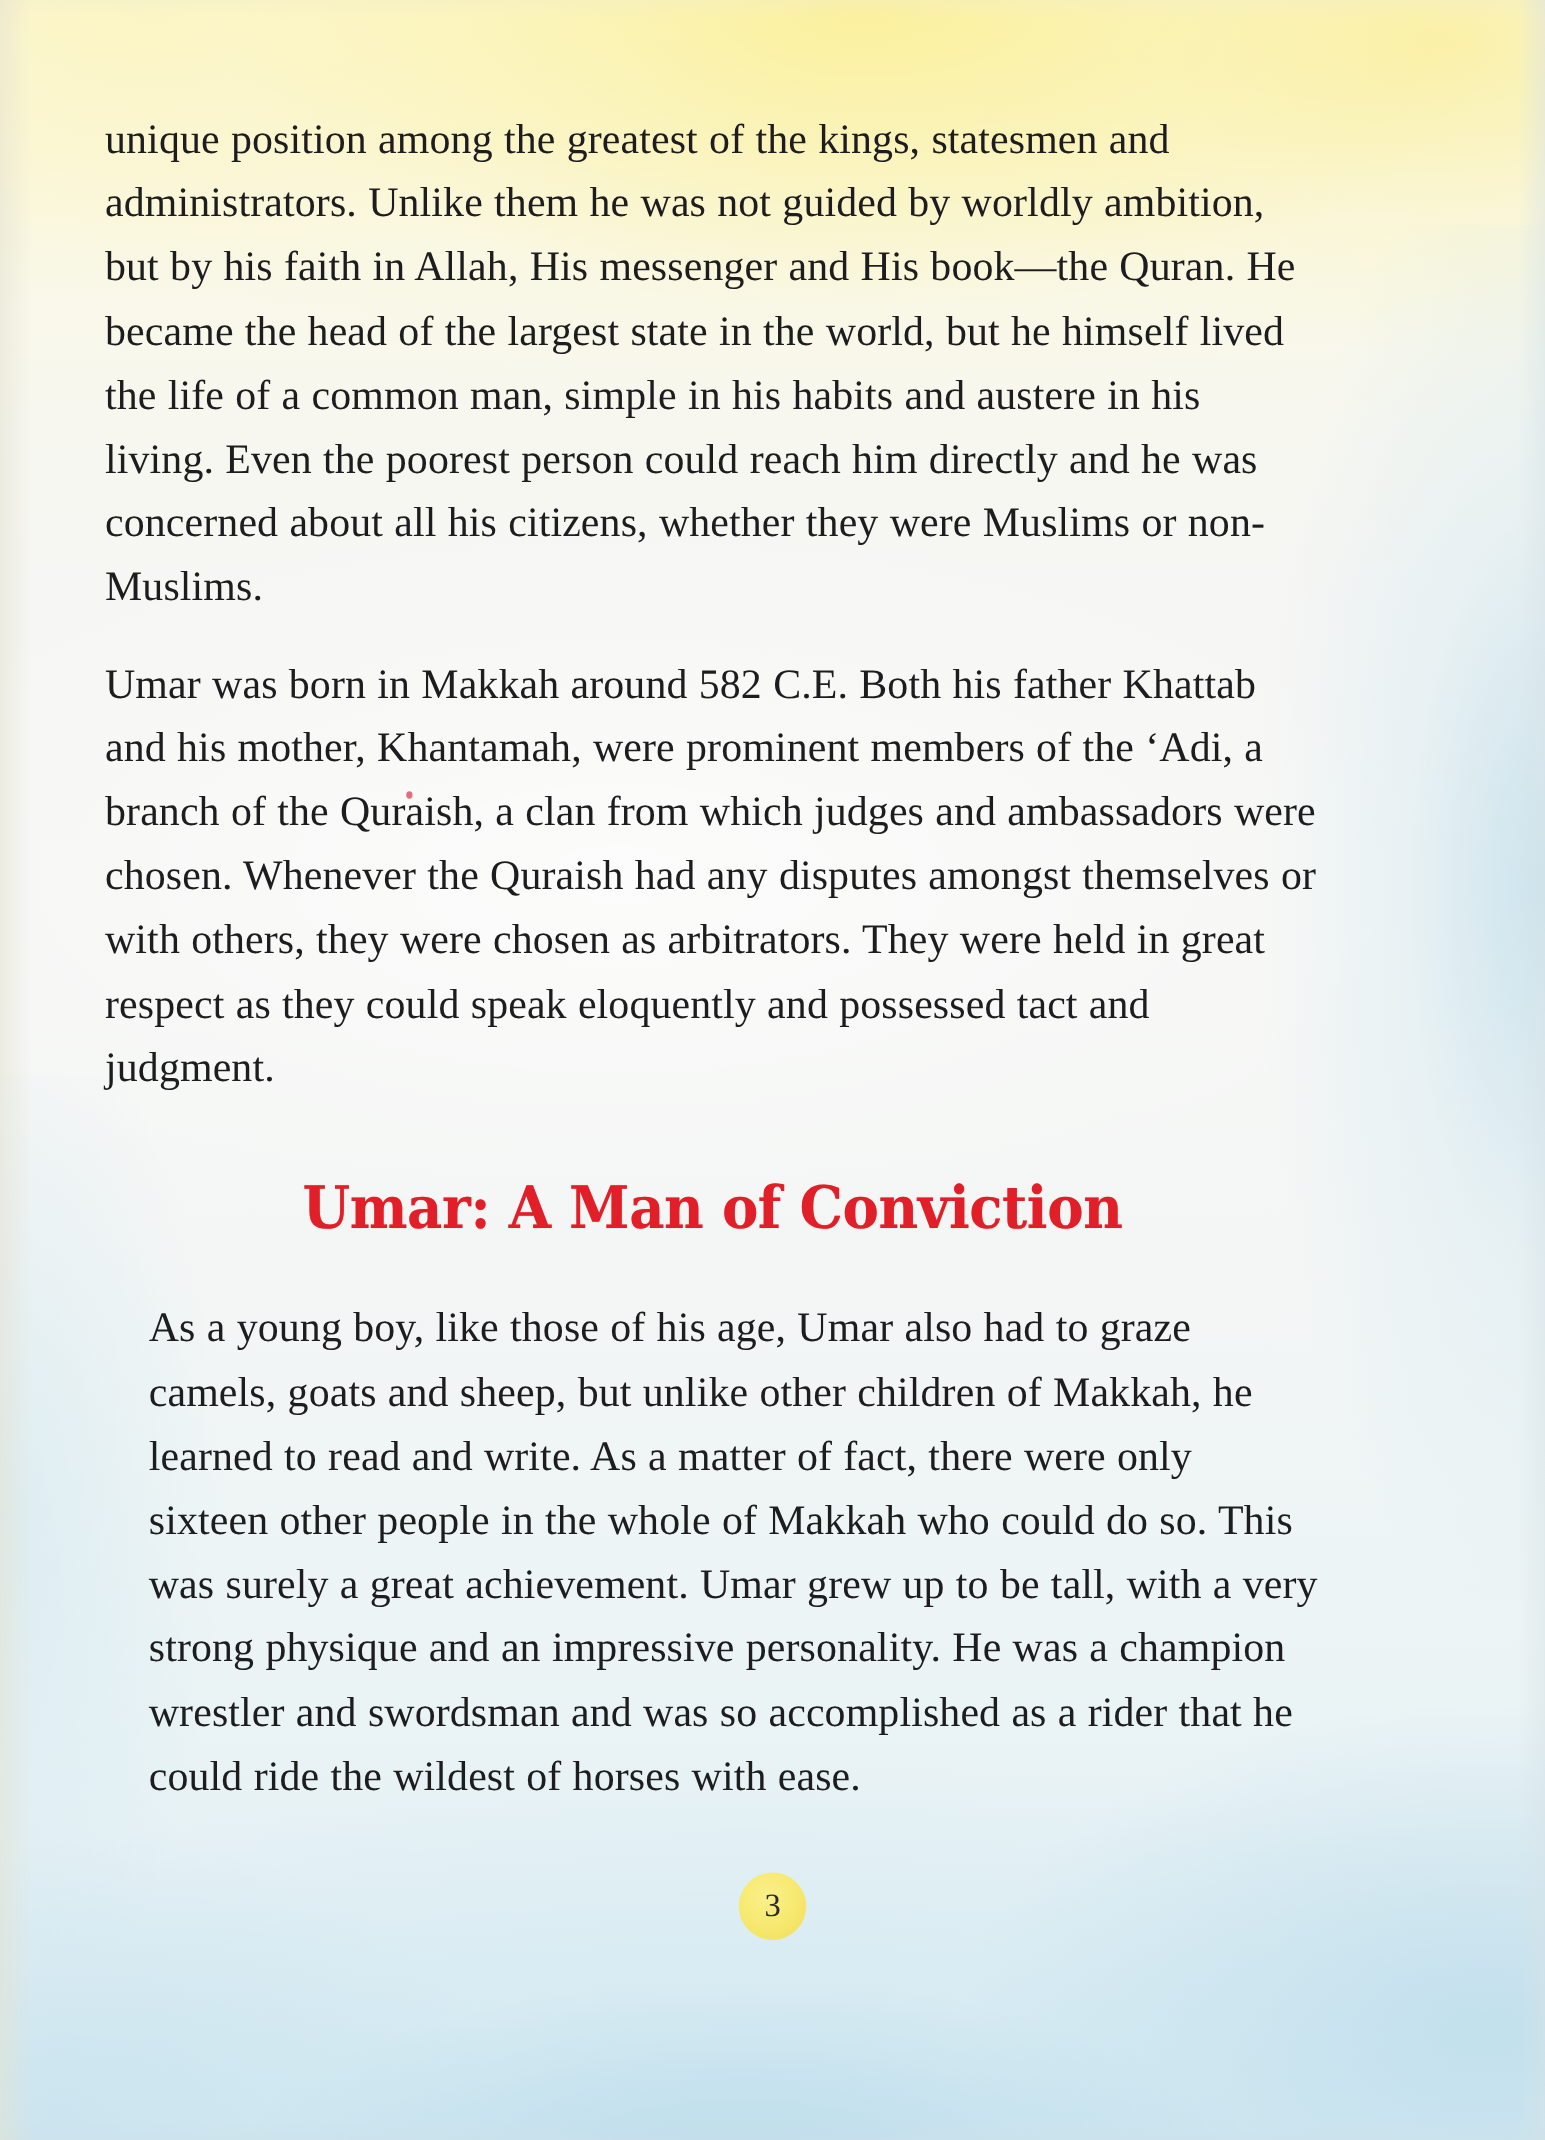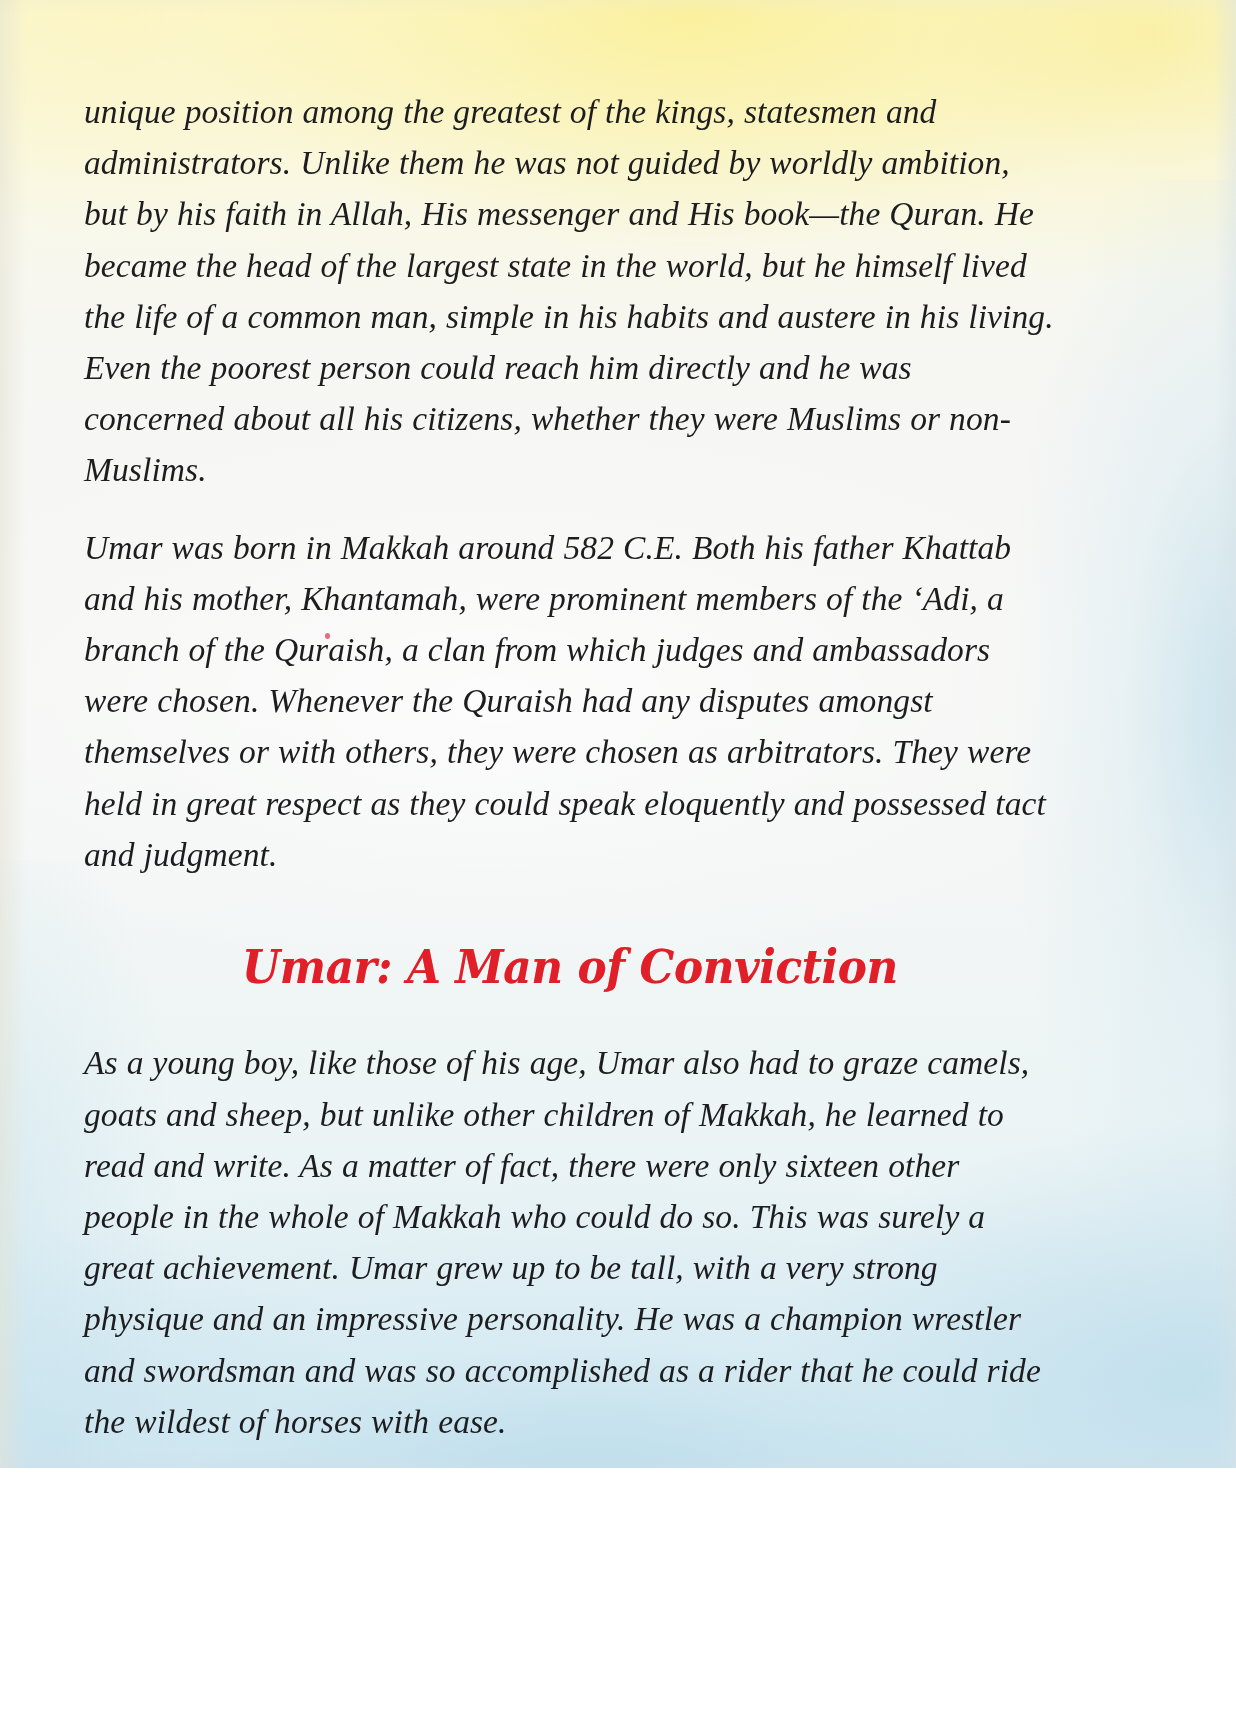--- a/index.html
+++ b/index.html
@@ -5,25 +5,24 @@
 <style>
   html, body {
     margin: 0;
     padding: 0;
     background: #ffffff;
   }
 
   #page {
     position: relative;
     width: 1236px;
-    height: 1468px;
+    height: 1712px;
     overflow: hidden;
     background-color: #bef264;
     font-family: "Liberation Serif", "DejaVu Serif", serif;
-    font-style: italic;
   }
 
   
   .wash {
     position: absolute;
     pointer-events: none;
   }
 
   #wash-base {
     left: 0; top: 0; right: 0; bottom: 0;
@@ -100,21 +99,21 @@
     color: #1d1d1f;
     letter-spacing: 0.1px;
     text-align: left;
     word-spacing: 0.5px;
   }
 
   .para:last-of-type { margin-bottom: 0; }
 
   #para-1 { margin-bottom: 26px; }
   #para-2 { margin-bottom: 0; }
-  #para-3 { margin-top: 0; }
+  #para-3 { margin-top: 0; margin-left: 35px; }
 
   .section-heading {
     margin: 62px 0 46px 0;
     text-align: center;
     color: #e01f28;
     font-family: "DejaVu Serif", "Liberation Serif", serif;
     font-weight: bold;
     font-size: 47px;
     line-height: 1.05;
     letter-spacing: -0.4px;

